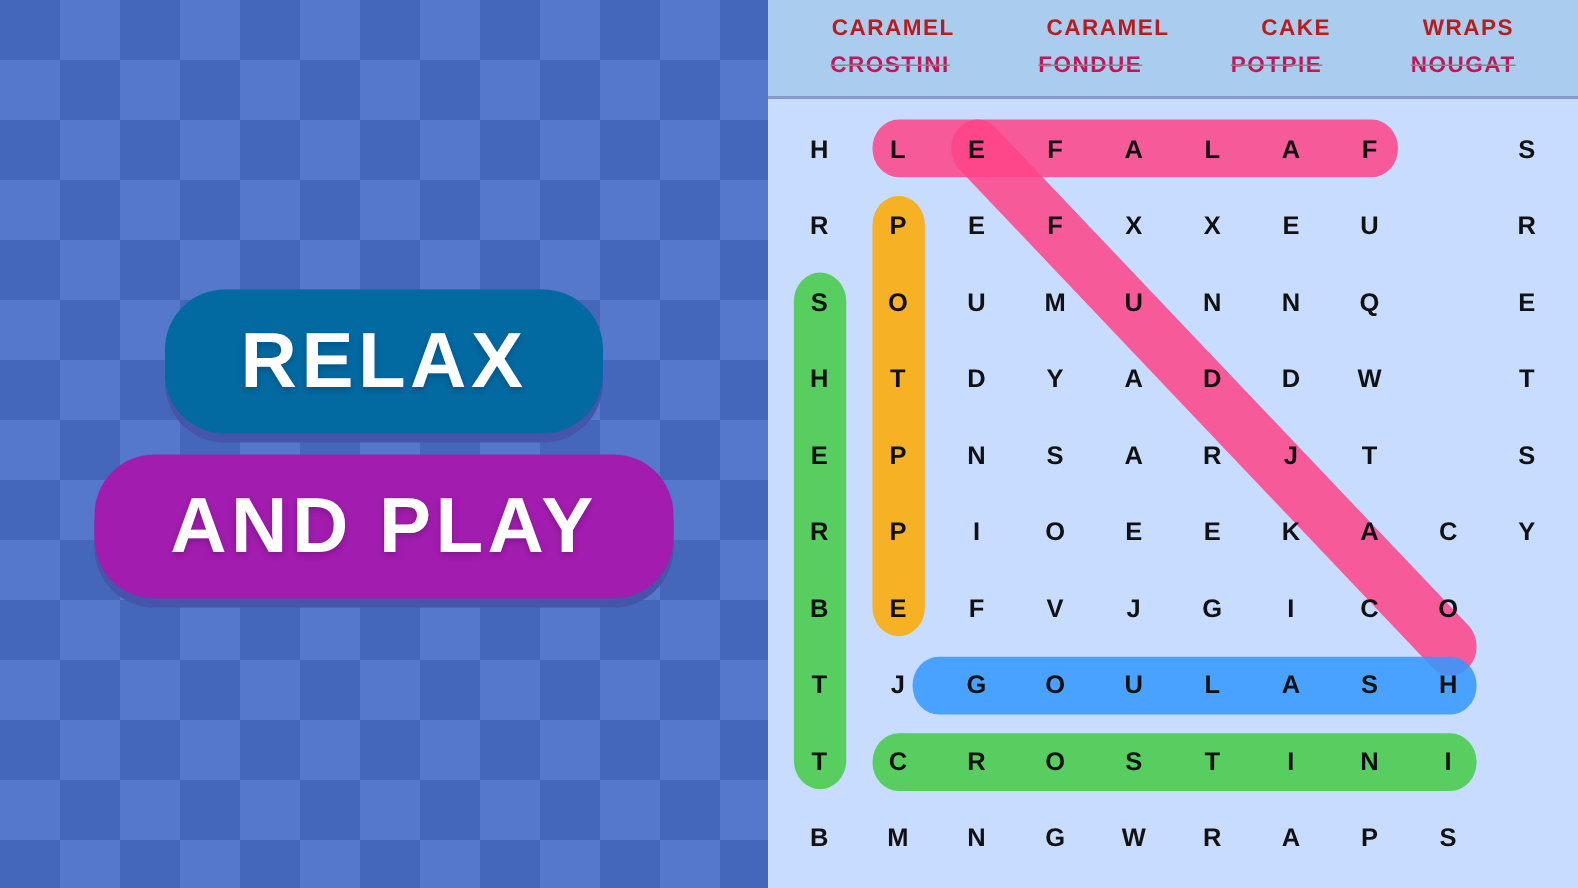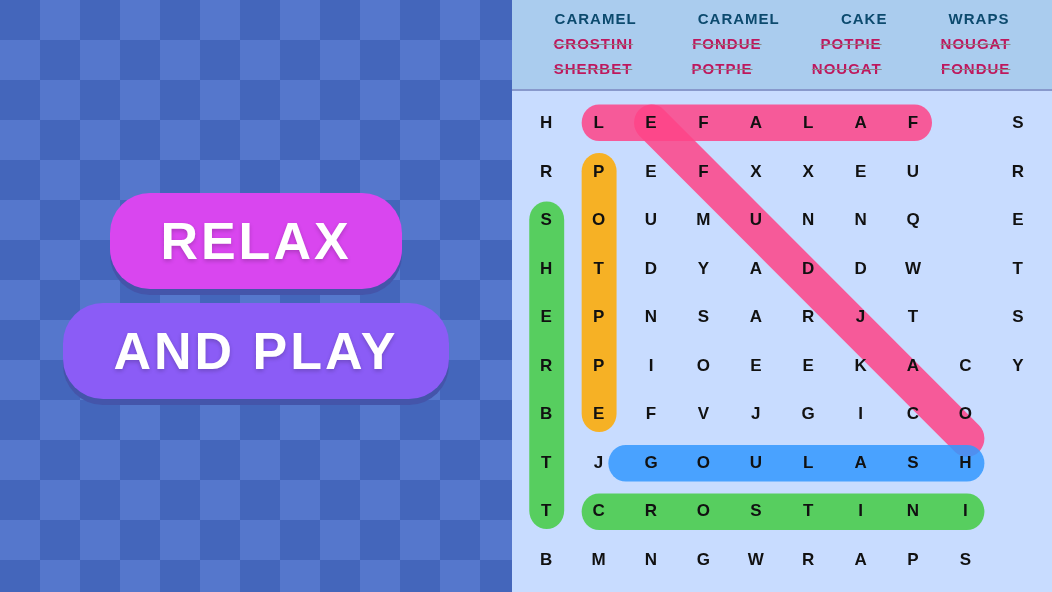--- a/index.html
+++ b/index.html
@@ -51,21 +51,21 @@
 
     .word-item {
       font-size: 15px;
       font-weight: 900;
       letter-spacing: 1px;
       color: #222;
       padding: 2px 6px;
     }
 
     .word-item.active {
-      color: #0c4a6e;
+      color: #b91c1c;
       text-decoration: none;
     }
 
     .word-item.found {
       text-decoration: line-through;
       color: #be185d;
       text-decoration-color: #888;
     }
 
     
@@ -121,37 +121,37 @@
       width: 512px;
       height: 592px;
       display: flex;
       flex-direction: column;
       align-items: center;
       justify-content: center;
       z-index: 1;
     }
 
     .relax-btn {
-      background: #d946ef;
+      background: #0369a1;
       border-radius: 40px;
       padding: 18px 50px;
       margin-bottom: 14px;
       box-shadow: 0 6px 0 #4455aa;
     }
 
     .relax-btn span {
       font-size: 52px;
       font-weight: 900;
       color: white;
       letter-spacing: 3px;
       text-shadow: 0 2px 4px rgba(0,0,0,0.2);
     }
 
     .and-play-btn {
-      background: #8b5cf6;
+      background: #a21caf;
       border-radius: 40px;
       padding: 18px 50px;
       box-shadow: 0 6px 0 #4455aa;
     }
 
     .and-play-btn span {
       font-size: 52px;
       font-weight: 900;
       color: white;
       letter-spacing: 3px;
@@ -180,26 +180,20 @@
       <span class="word-item active">CARAMEL</span>
       <span class="word-item active">CAKE</span>
       <span class="word-item active">WRAPS</span>
     </div>
     <div class="word-row">
       <span class="word-item found">CROSTINI</span>
       <span class="word-item found">FONDUE</span>
       <span class="word-item found">POTPIE</span>
       <span class="word-item found">NOUGAT</span>
     </div>
-    <div class="word-row">
-      <span class="word-item found">SHERBET</span>
-      <span class="word-item found">POTPIE</span>
-      <span class="word-item found">NOUGAT</span>
-      <span class="word-item found">FONDUE</span>
-    </div>
   </div>
 
   <div class="grid-area">
     <div class="grid-container">
 
       <svg class="highlights-svg" viewBox="0 0 510 450" preserveAspectRatio="none">
 
         <line x1="128" y1="22" x2="435" y2="315" stroke="#ff4488" stroke-width="34" stroke-linecap="round" opacity="0.85"></line>
 
         <line x1="77" y1="67" x2="77" y2="292" stroke="#ffaa00" stroke-width="34" stroke-linecap="round" opacity="0.85"></line>

